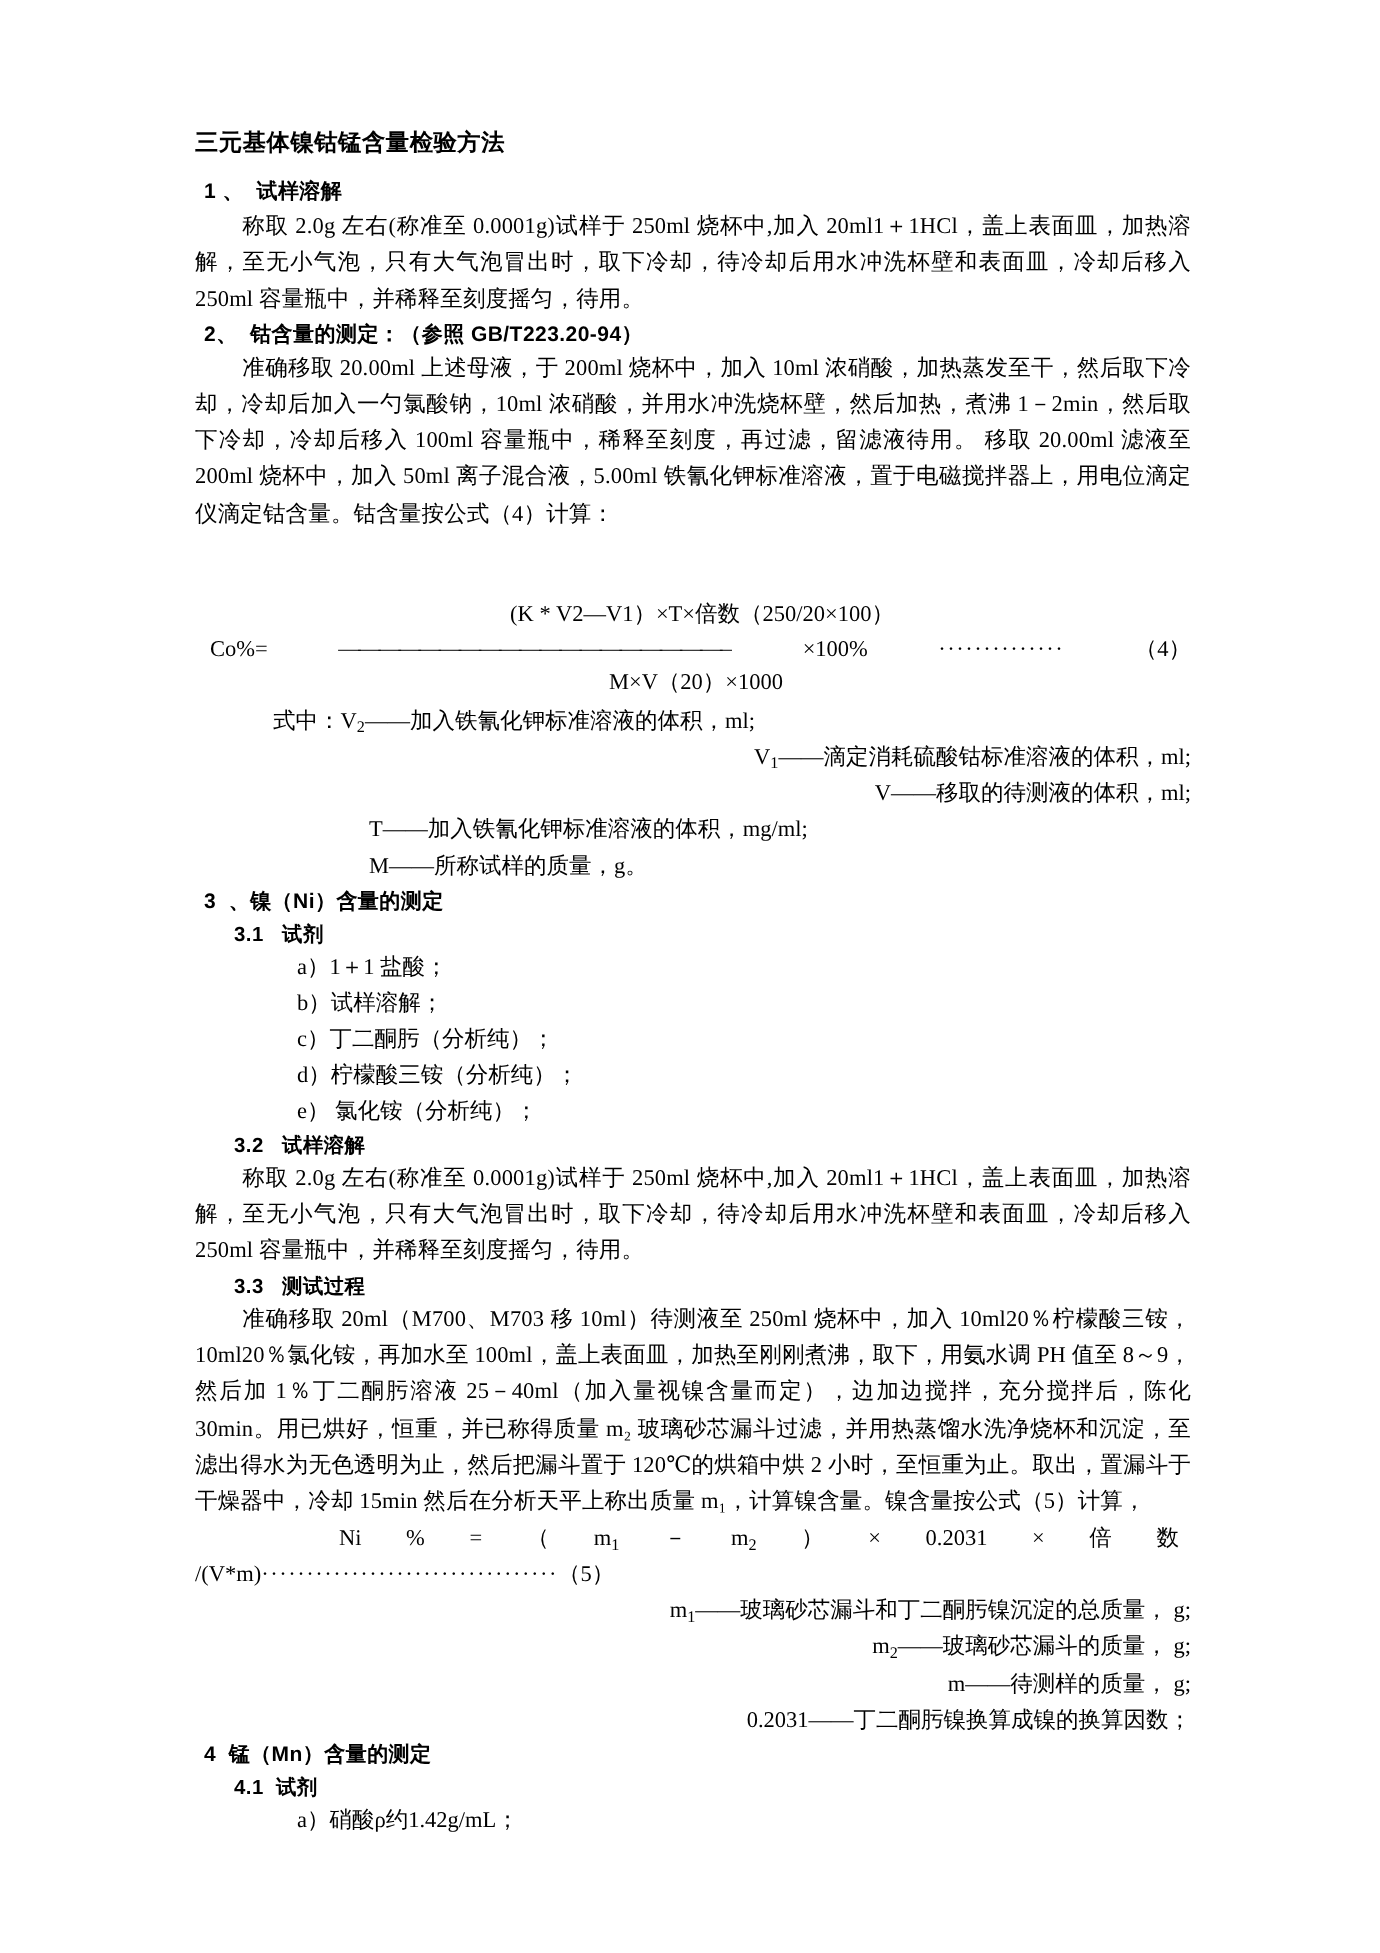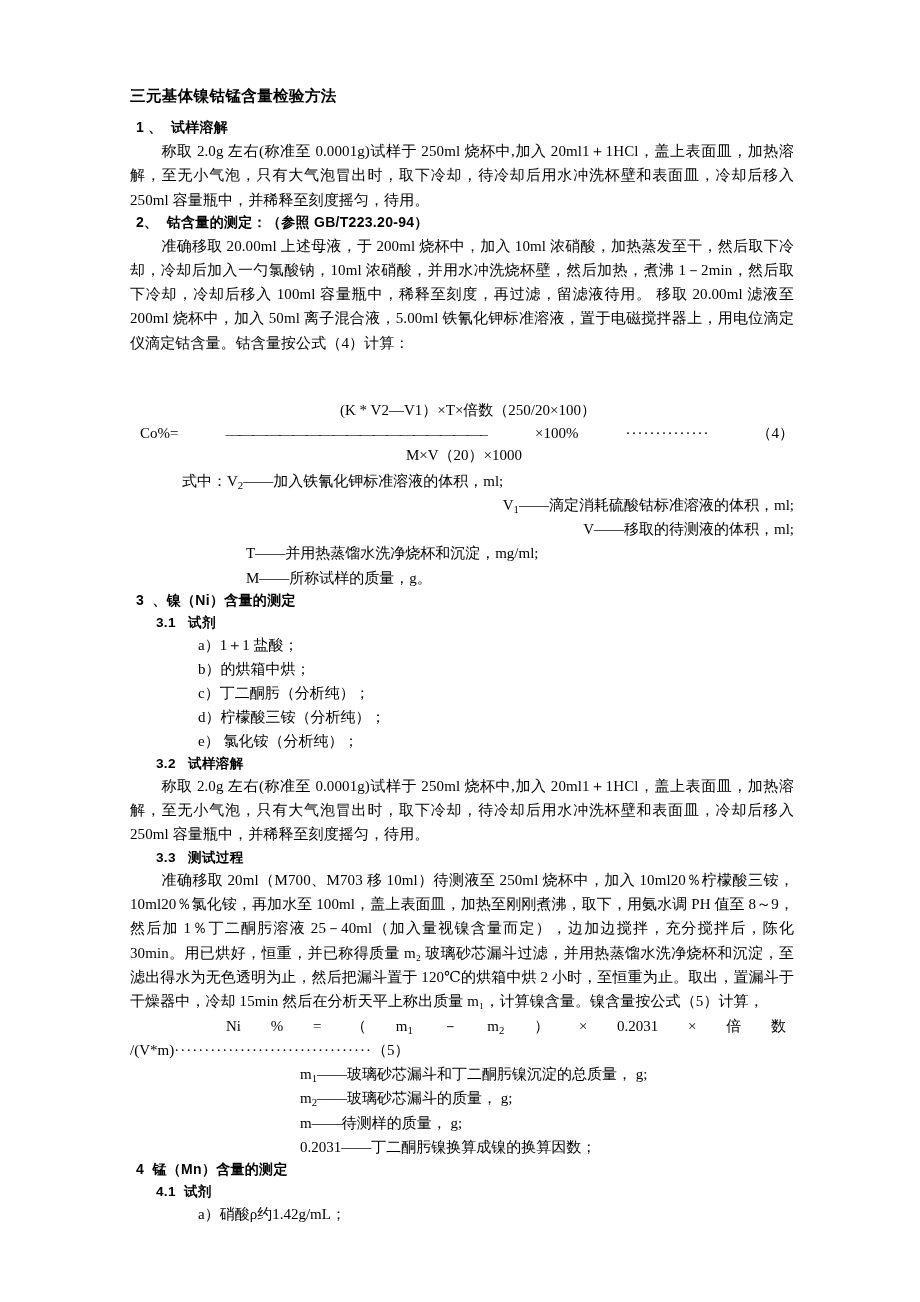--- a/index.html
+++ b/index.html
@@ -66,21 +66,21 @@
   
   .defline {
     font-size: 15px;
     line-height: 1.62;
     margin: 0;
     white-space: pre;
   }
   .def-i0 { padding-left: 52px; }
   .def-i1 { padding-left: 152px; text-align: right; }
   .def-i2 { padding-left: 116px; }
-  .def-i3 { padding-left: 170px; }
+  .def-i3 { padding-left: 170px; text-align: right; }
 
   sub {
     font-size: 0.72em;
     vertical-align: -0.28em;
     line-height: 0;
   }
 
   
   .formula-block {
     font-size: 15px;
@@ -154,28 +154,28 @@
       <span>×100%</span>
       <span class="dots">··············</span>
       <span>（4）</span>
     </div>
     <div class="formula-den">M×V（20）×1000</div>
   </div>
 
   <div class="defline def-i0"><span>式中：</span><span>V<sub>2</sub></span><span>——加入铁氰化钾标准溶液的体积，ml;</span></div>
   <div class="defline def-i1"><span>V<sub>1</sub></span><span>——滴定消耗硫酸钴标准溶液的体积，ml;</span></div>
   <div class="defline def-i1"><span>V</span><span>——移取的待测液的体积，ml;</span></div>
-  <div class="defline def-i2"><span>T</span><span>——并用热蒸馏水洗净烧杯和沉淀，mg/ml;</span></div>
+  <div class="defline def-i2"><span>T</span><span>——加入铁氰化钾标准溶液的体积，mg/ml;</span></div>
   <div class="defline def-i2"><span>M</span><span>——所称试样的质量，g。</span></div>
 
   <div class="h-num h-lvl1">3  、镍（Ni）含量的测定</div>
 
   <div class="h-num h-lvl2">3.1   试剂</div>
   <div class="reagent">a）1＋1 盐酸；</div>
-  <div class="reagent">b）的烘箱中烘；</div>
+  <div class="reagent">b）试样溶解；</div>
   <div class="reagent">c）丁二酮肟（分析纯）；</div>
   <div class="reagent">d）柠檬酸三铵（分析纯）；</div>
   <div class="reagent">e） 氯化铵（分析纯）；</div>
 
   <div class="h-num h-lvl2">3.2   试样溶解</div>
   <p class="body">称取 2.0g 左右(称准至 0.0001g)试样于 250ml 烧杯中,加入 20ml1＋1HCl，盖上表面皿，加热溶解，至无小气泡，只有大气泡冒出时，取下冷却，待冷却后用水冲洗杯壁和表面皿，冷却后移入 250ml 容量瓶中，并稀释至刻度摇匀，待用。</p>
 
   <div class="h-num h-lvl2">3.3   测试过程</div>
   <p class="body">准确移取 20ml（M700、M703 移 10ml）待测液至 250ml 烧杯中，加入 10ml20％柠檬酸三铵，10ml20％氯化铵，再加水至 100ml，盖上表面皿，加热至刚刚煮沸，取下，用氨水调 PH 值至 8～9，然后加 1％丁二酮肟溶液 25－40ml（加入量视镍含量而定），边加边搅拌，充分搅拌后，陈化 30min。用已烘好，恒重，并已称得质量 m₂ 玻璃砂芯漏斗过滤，并用热蒸馏水洗净烧杯和沉淀，至滤出得水为无色透明为止，然后把漏斗置于 120℃的烘箱中烘 2 小时，至恒重为止。取出，置漏斗于干燥器中，冷却 15min 然后在分析天平上称出质量 m₁，计算镍含量。镍含量按公式（5）计算，</p>
 

